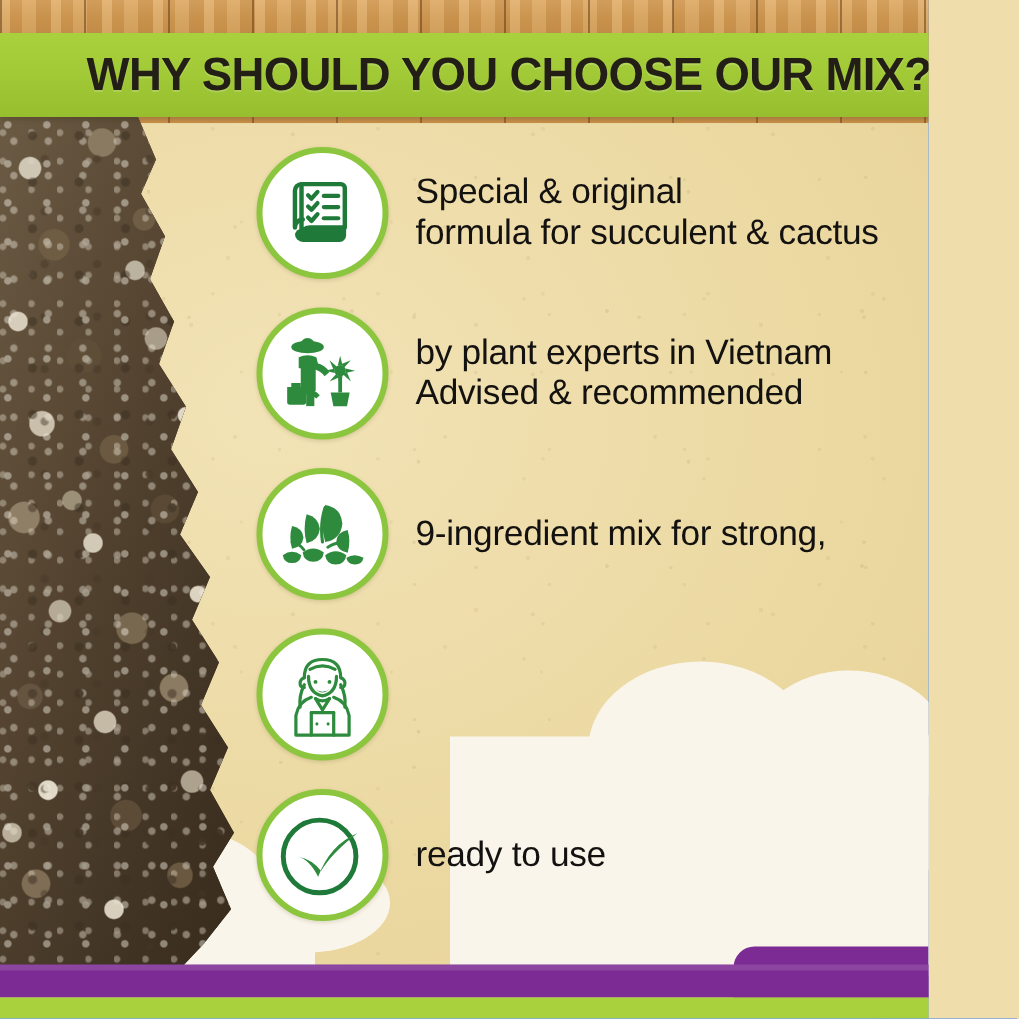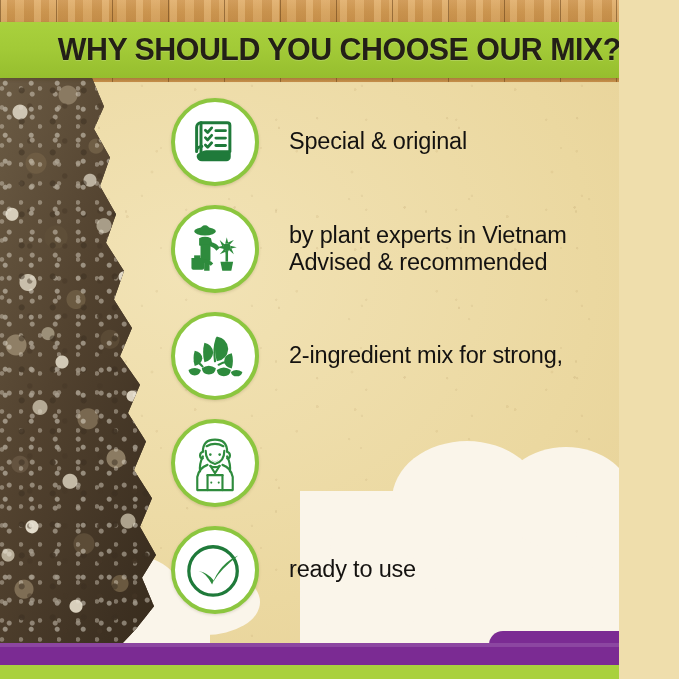--- a/index.html
+++ b/index.html
@@ -187,21 +187,21 @@
   .badge svg{display:block;}
   .row-text{
     position:absolute;left:277px;top:50%;transform:translateY(-50%);
     width:400px;
     color:#141210;
     font-size:23.5px;
     font-weight:500;
     line-height:1.17;
     letter-spacing:-.2px;
   }
-  .row-text .l{display:block;white-space:nowrap;margin-left:12px;}
+  .row-text .l{display:block;white-space:nowrap;}
 </style>
 </head>
 <body>
 
 <div id="stage">
 
   <div class="paper"></div>
   <div class="paper2"></div>
 
   <div class="wood"></div>
@@ -242,20 +242,21 @@
             <path d="M21 27 l2.6 2.6 l4.6 -5.2"></path>
             <path d="M21 35.5 l2.6 2.6 l4.6 -5.2"></path>
             <path d="M33 19 h11"></path>
             <path d="M33 27.5 h11"></path>
             <path d="M33 36 h11"></path>
           </g>
         </svg>
       </div>
       <div class="row-text">
         <span class="l">Special &amp; original</span>
+        <span class="l">formula for succulent &amp; cactus</span>
       </div>
     </div>
 
     <div class="row">
       <div class="badge">
         <svg width="58" height="58" viewBox="0 0 64 64" aria-hidden="true">
           <g fill="#2E8B3D">
             <ellipse cx="21" cy="12.5" rx="12" ry="4.6"></ellipse>
             <circle cx="21" cy="11" r="5.2"></circle>
             <path d="M14.5 20 q6.5 -3 13 0 l2 8 q-7 2.4 -15 0 z"></path>
@@ -297,21 +298,21 @@
             <path d="M38 38 q6 -4 12 -3" fill="none" stroke="#2E8B3D" stroke-width="2.2" stroke-linecap="round"></path>
             <path d="M20 40 q-4 -5 -9 -6" fill="none" stroke="#2E8B3D" stroke-width="2.2" stroke-linecap="round"></path>
             <path d="M4 44 q7 -5 14 0 q-1 6 -7 6 q-6 0 -7 -6 z"></path>
             <path d="M19 42 q8 -6 16 0 q-1 7 -8 7 q-7 0 -8 -7 z"></path>
             <path d="M36 44 q8 -6 16 0 q-1 7 -8 7 q-7 0 -8 -7 z"></path>
             <path d="M52 46 q6 -4 13 0 q-1 5 -6.5 5 q-5.5 0 -6.5 -5 z"></path>
           </g>
         </svg>
       </div>
       <div class="row-text">
-        <span class="l">2-ingredient mix for strong,</span>
+        <span class="l">9-ingredient mix for strong,</span>
       </div>
     </div>
 
     <div class="row">
       <div class="badge">
         <svg width="56" height="58" viewBox="0 0 60 62" aria-hidden="true">
           <g fill="none" stroke="#2E8B3D" stroke-width="2.3" stroke-linecap="round" stroke-linejoin="round">
             <path d="M17 19 q0 -13 13 -13 q13 0 13 13"></path>
             <path d="M17 19 q-3 1 -3 4 q0 3 3 3"></path>
             <path d="M43 19 q3 1 3 4 q0 3 -3 3"></path>

